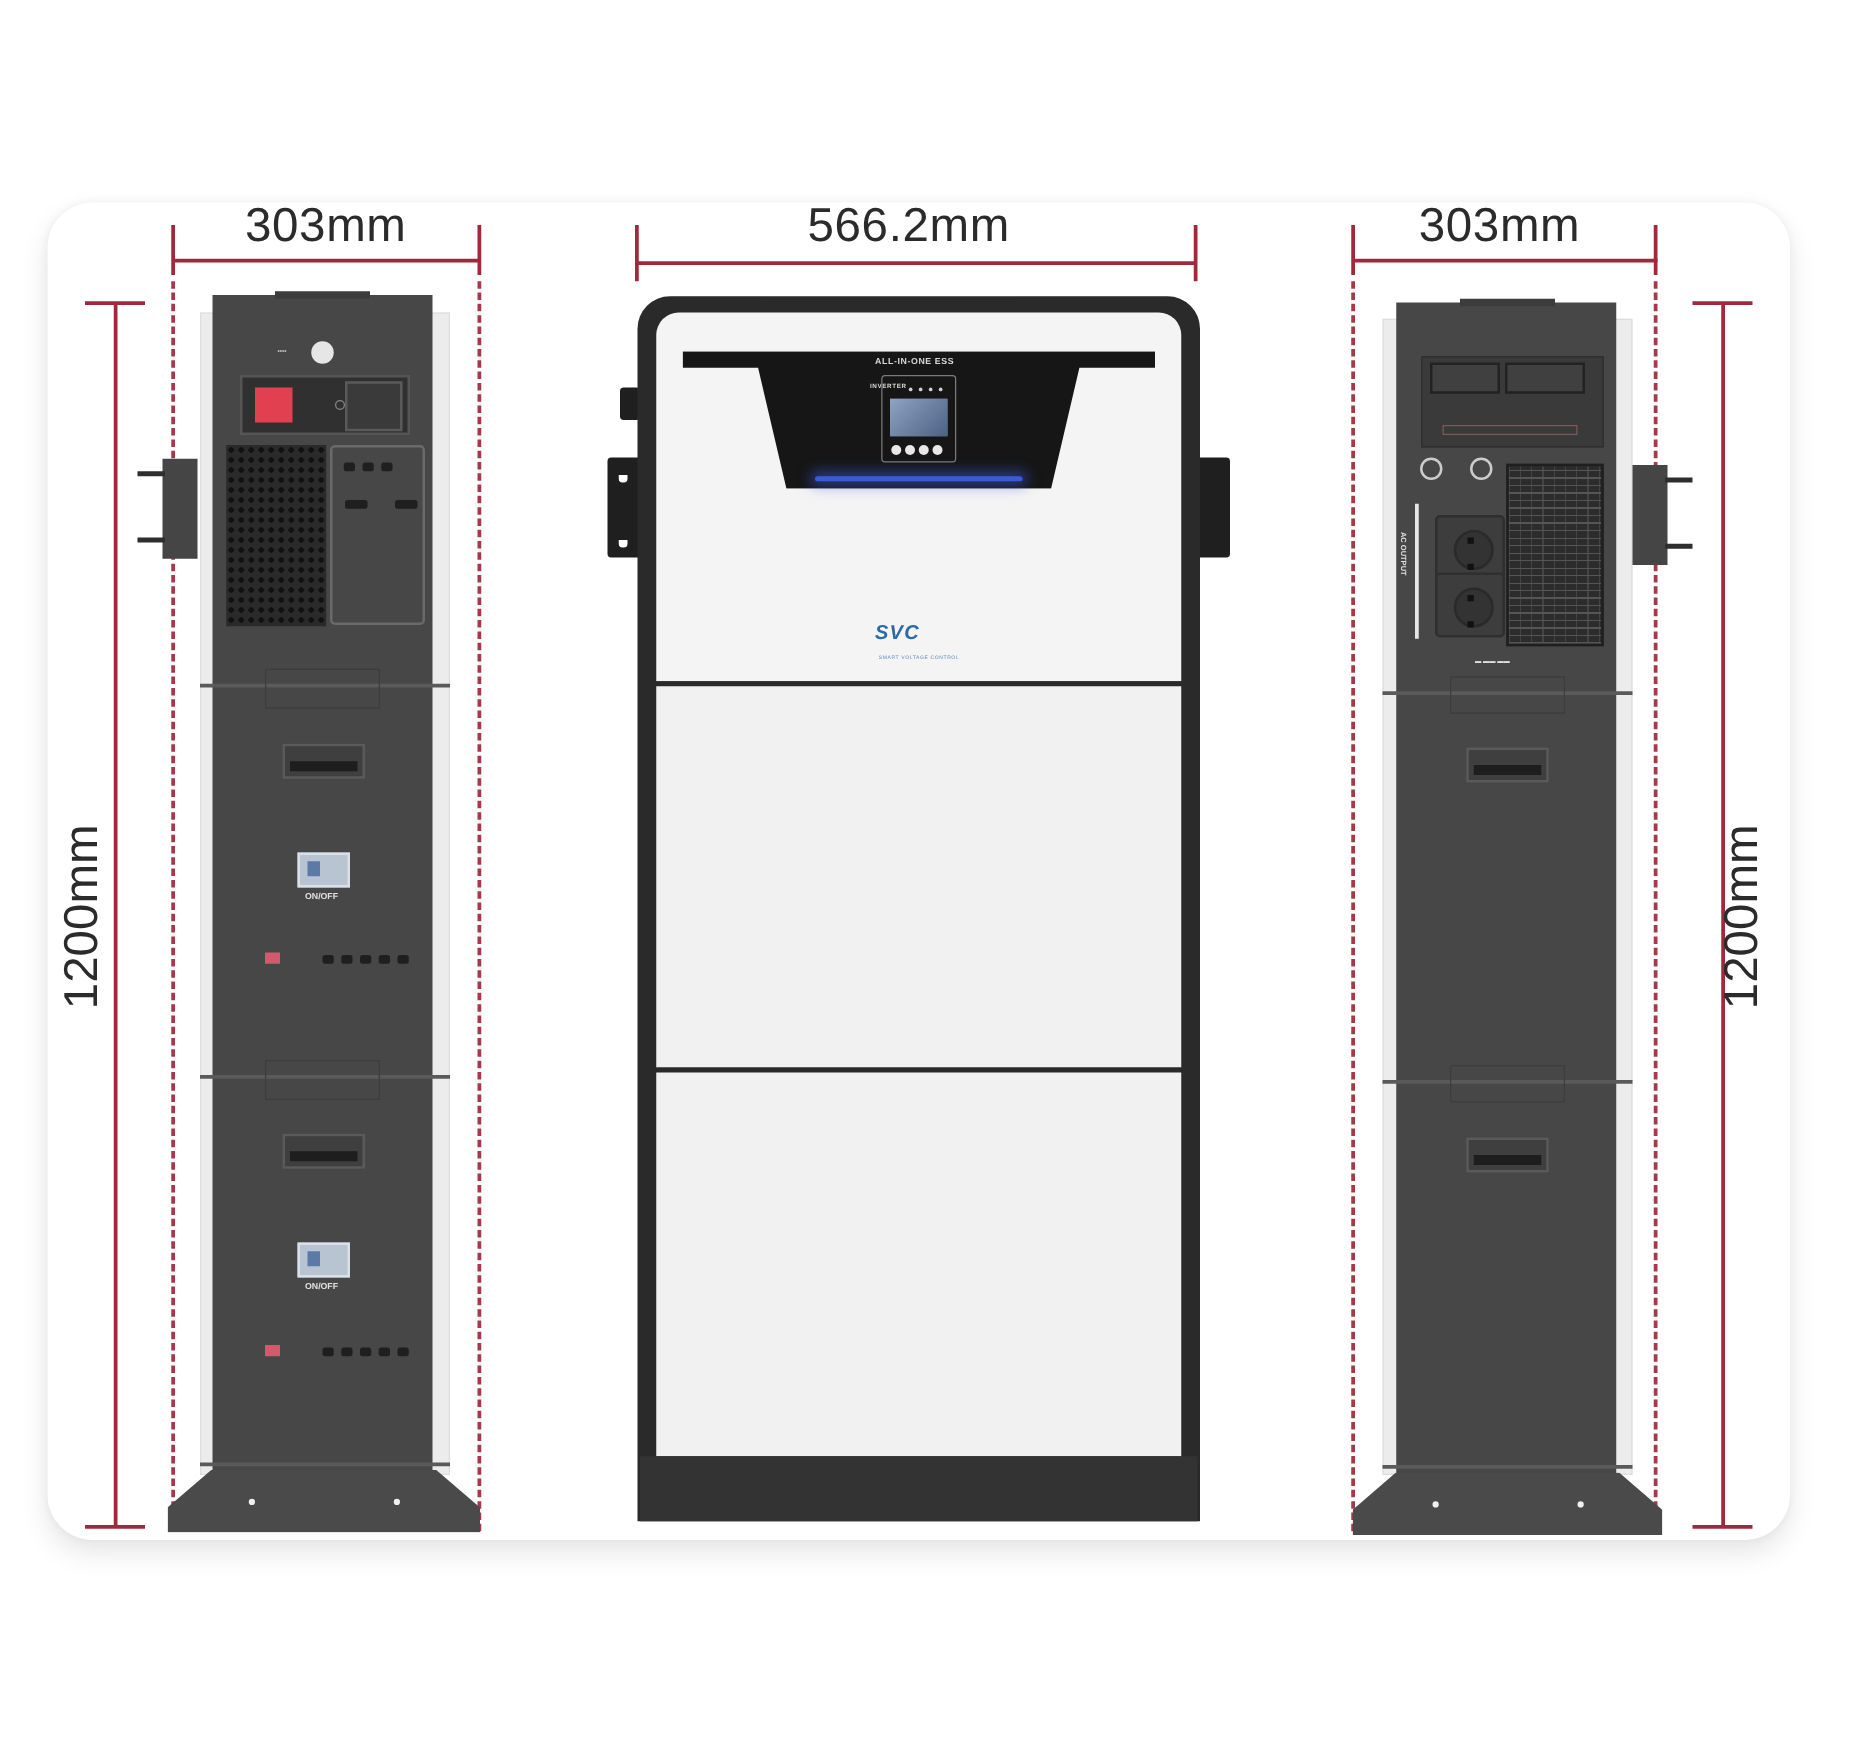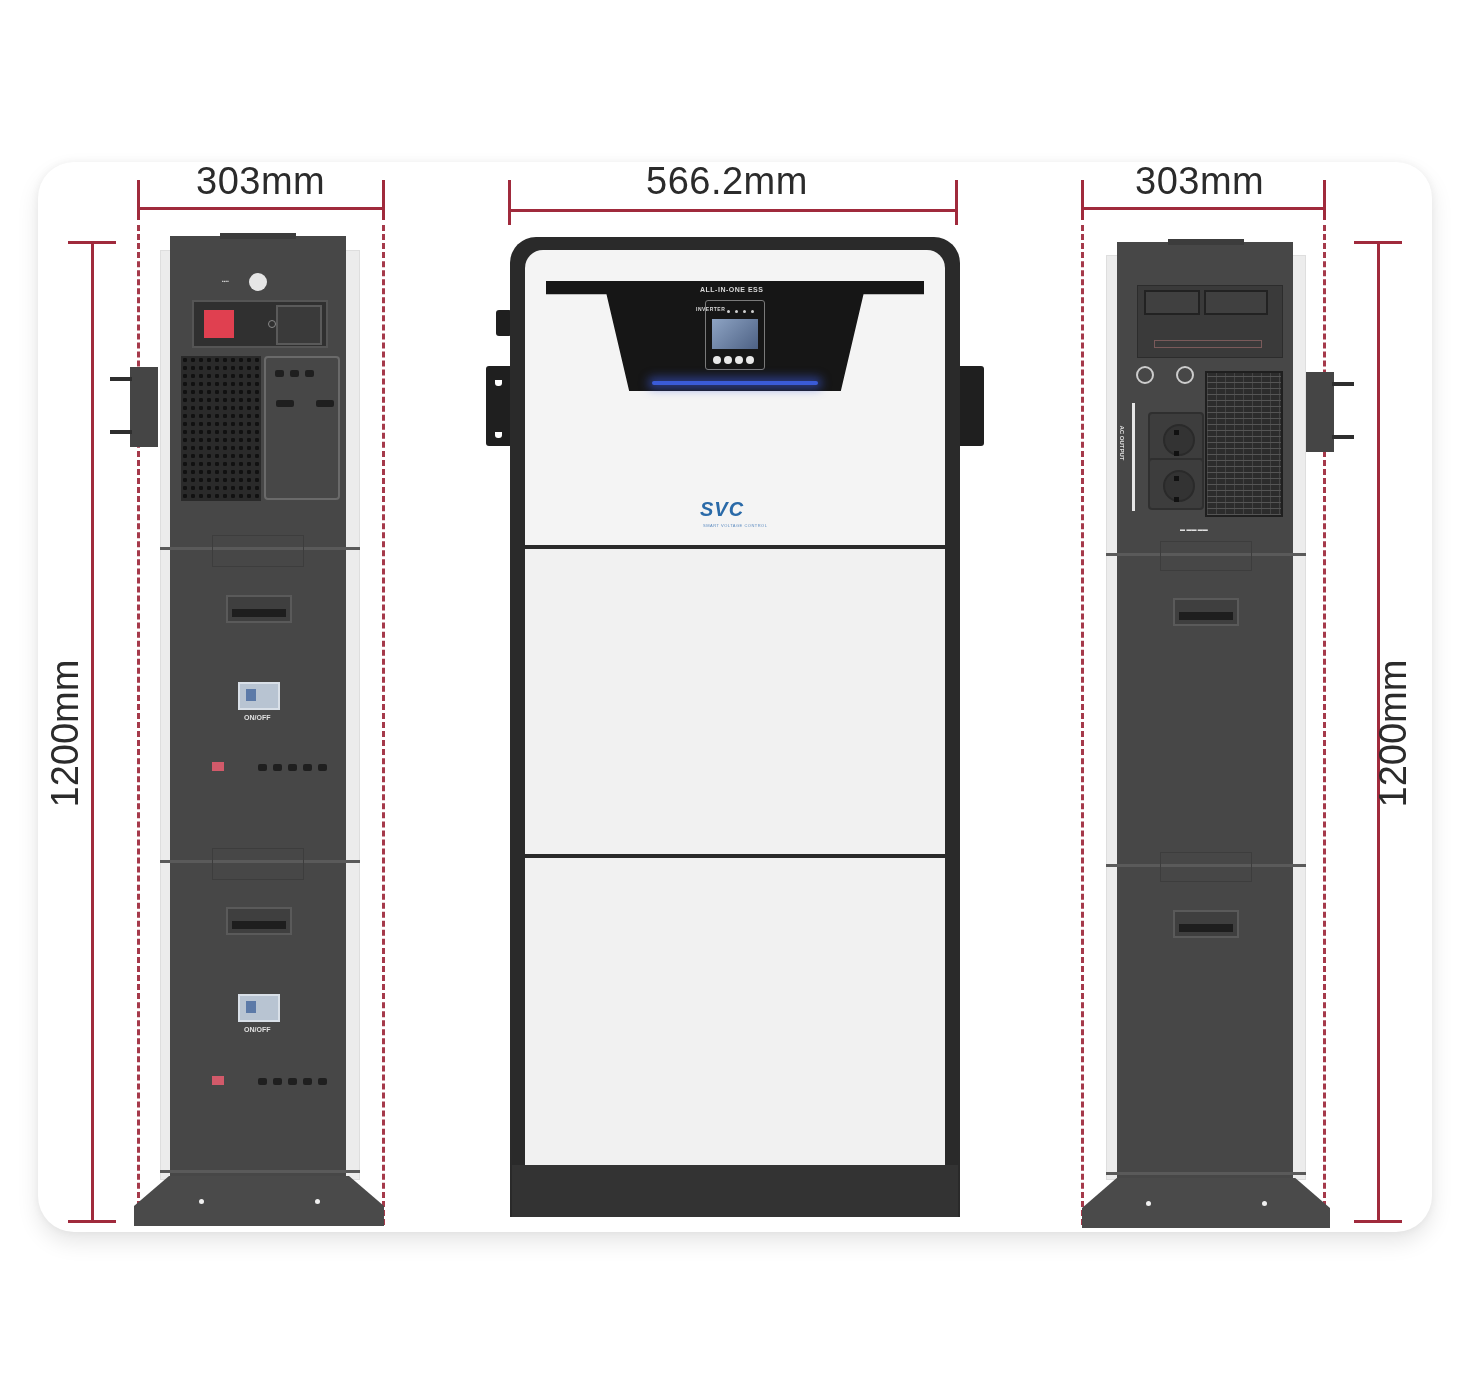--- a/index.html
+++ b/index.html
@@ -55,21 +55,21 @@
   .hmi {
     position: absolute; background: #161616;
     clip-path: polygon(0 0, 100% 0, 100% 12%, 84% 12%, 78% 100%, 22% 100%, 16% 12%, 0 12%);
   }
   .hmi-title { position: absolute; color: #d8d8d8; font-size: 7px; font-weight: bold; letter-spacing: 0.5px; }
   .hmi-screen-box { position: absolute; border: 1.5px solid #7a7a7a; border-radius: 3px; }
   .hmi-screen { position: absolute; background: #6d7f9a; background-image: linear-gradient(135deg, #8ea4c4 0%, #4d6184 100%); }
   .hmi-btn { position: absolute; width: 8px; height: 8px; border-radius: 50%; background: #e8e8e8; }
   .hmi-led { position: absolute; width: 3px; height: 3px; border-radius: 50%; background: #cfcfcf; }
   .blue-glow { position: absolute; height: 4px; background: #3a5bd8; box-shadow: 0 0 10px 4px rgba(60,90,220,0.55); border-radius: 2px; }
-  .logo { position: absolute; color: #2a6aa8; font-size: 20px; font-weight: bold; font-style: italic; letter-spacing: 1px; }
+  .logo { position: absolute; color: #2a6aa8; font-size: 16px; font-weight: bold; font-style: italic; letter-spacing: 1px; }
   .logo-sub { position: absolute; color: #5a8ac0; font-size: 4px; letter-spacing: 0.5px; white-space: nowrap; }
   .wall-bracket { position: absolute; background: #1f1f1f; border-radius: 3px; }
   .wall-hole { position: absolute; width: 7px; height: 6px; background: #fff; border-radius: 0 0 3px 3px; }
 </style>
 </head>
 <body>
 
 <div class="card"></div>
 
 <div class="dim-label" style="left:196px; top:160px;">303mm</div>

